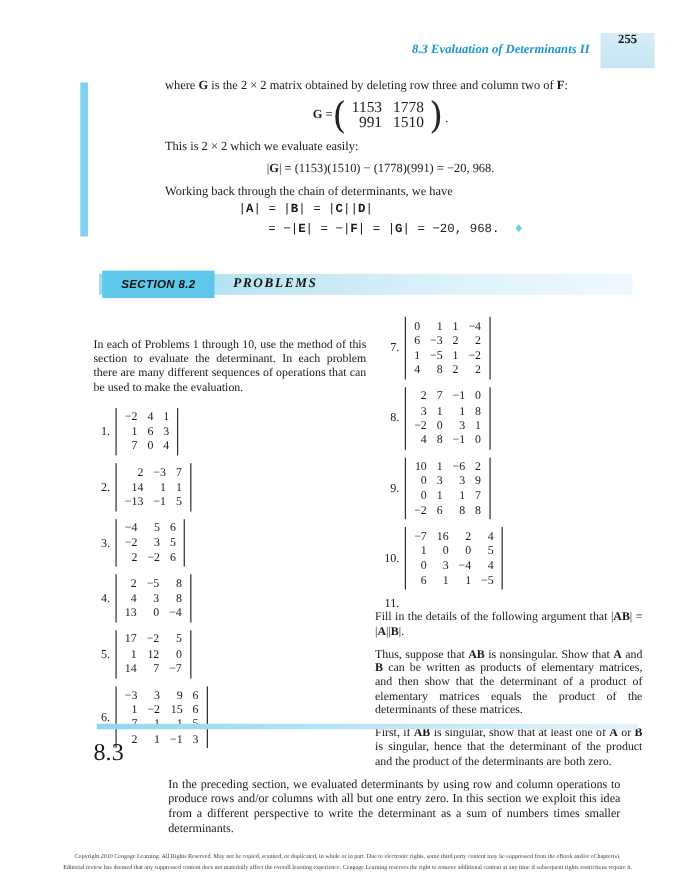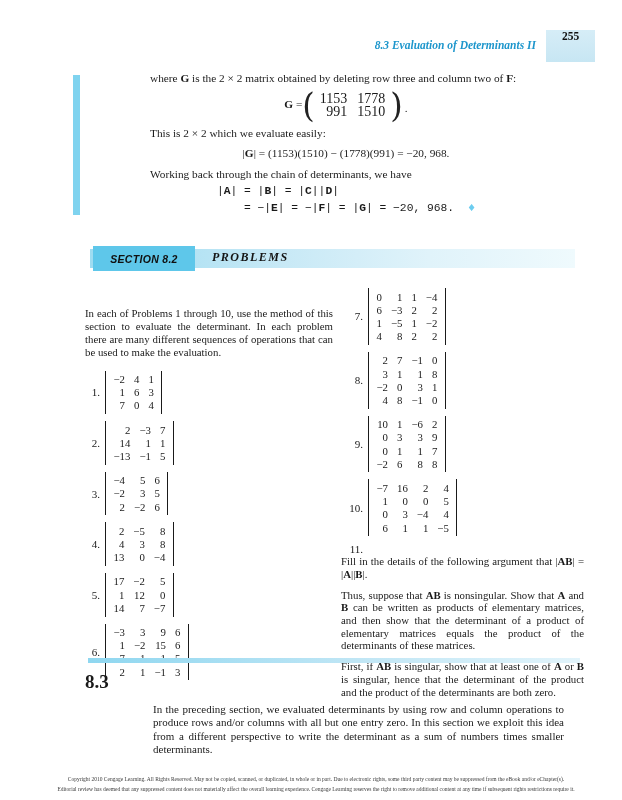--- a/index.html
+++ b/index.html
@@ -56,21 +56,21 @@
   .det .mcell{display:table-cell;text-align:right;padding:.5px 4.5px;font-size:10.8px;line-height:12.2px;}
   .p11{display:flex;align-items:flex-start;margin-top:3px;flex-direction:column;}
   .p11 .pnum{margin-top:0;}
   .p11-body{flex:1;font-size:10.8px;line-height:12.7px;text-align:justify;}
   .p11-body p{margin:0 0 8px 0;}
   
   .divider{position:absolute;left:88px;top:658px;width:492px;height:5px;
     background:linear-gradient(90deg,#8fd7f0 0%,#c0e6f5 55%,#e2f4fb 100%);}
   .sec83{position:absolute;left:85px;top:671px;width:499px;}
   .sec83-head{display:flex;align-items:baseline;}
-  .secnum{width:68px;font-weight:bold;font-size:19px;flex:none;}
+  .secnum{width:68px;font-weight:normal;font-size:22px;flex:none;}
   .sectitle{font-weight:bold;font-size:16.5px;}
   .sec83-body{margin:10px 0 0 68px;width:411px;font-size:11px;line-height:13.4px;text-align:justify;}
   
   .footer{position:absolute;left:35px;right:25px;bottom:6px;text-align:center;
     font-size:5.5px;line-height:1.7;color:#3a3a3a;}
 </style>
 </head>
 <body>
 
 <div class="page">

